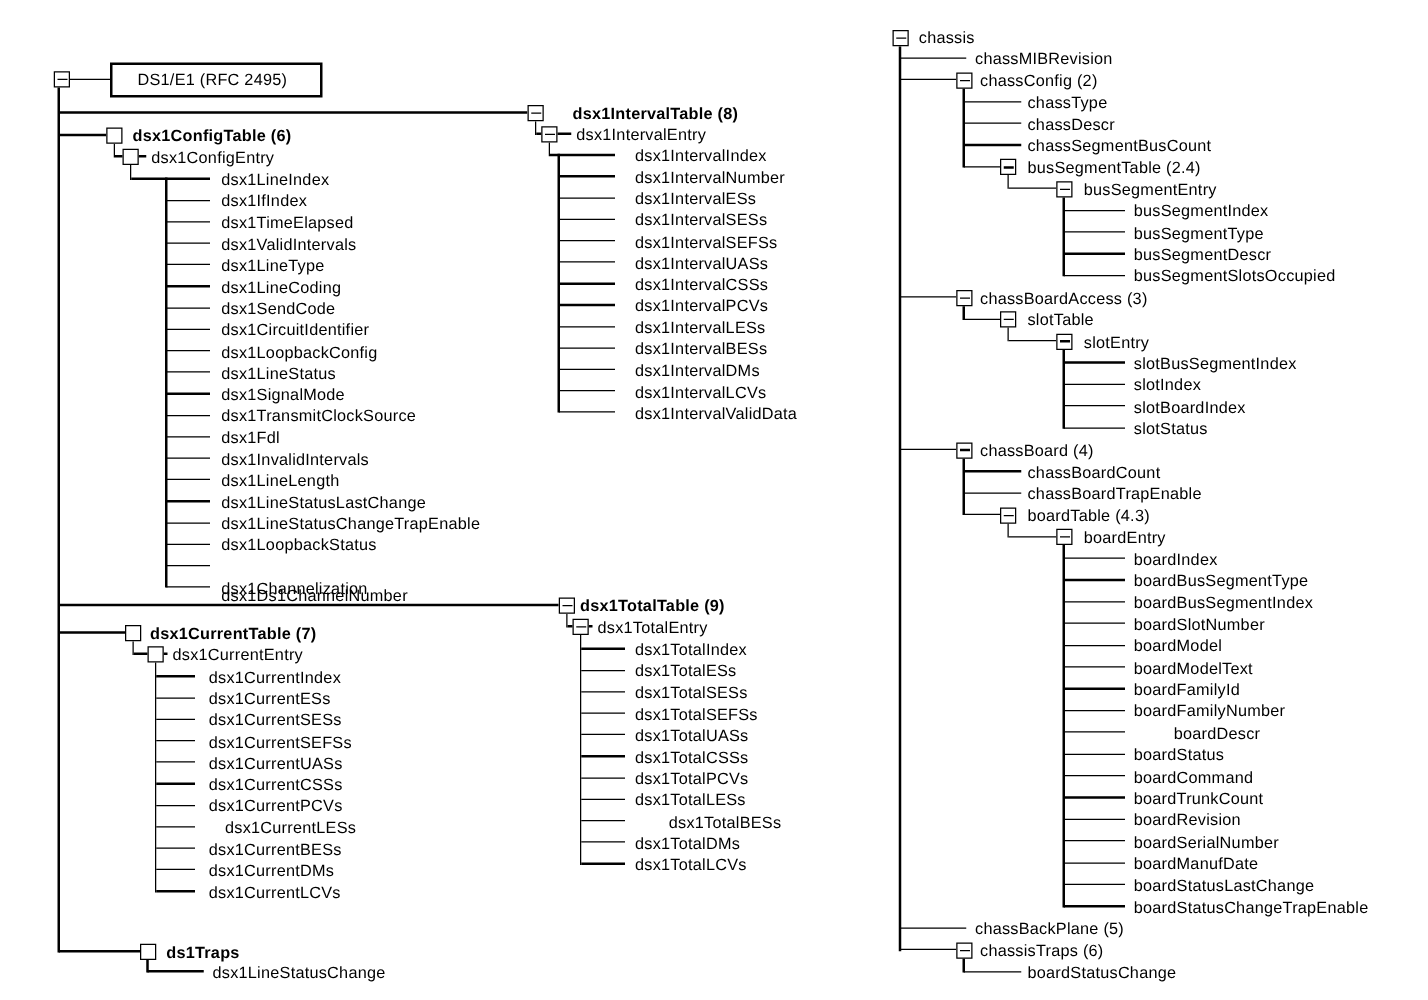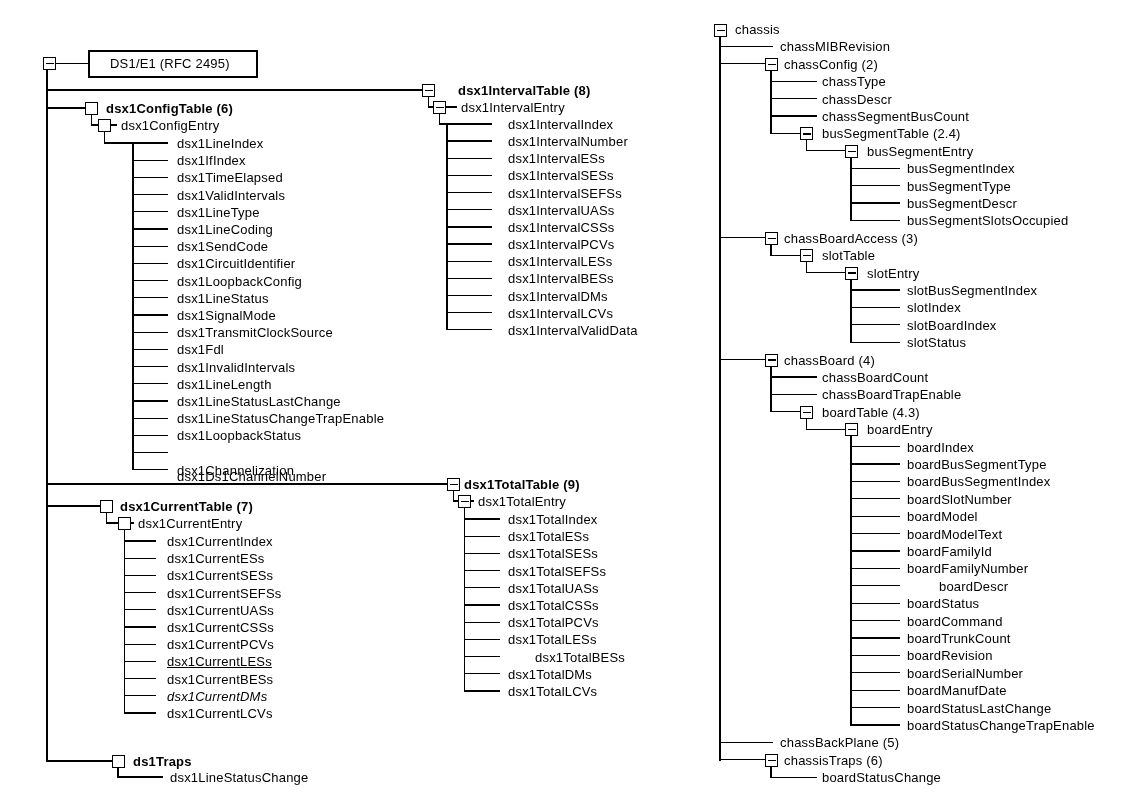--- a/index.html
+++ b/index.html
@@ -93,25 +93,25 @@
     <div class="lbl" style="left: 167px; top: 569.4px;">dsx1CurrentSESs</div>
     <div class="ln" style="left: 124.5px; top: 591.9px; width: 31.5px; height: 1.4px;"></div>
     <div class="lbl" style="left: 167px; top: 586.6px;">dsx1CurrentSEFSs</div>
     <div class="ln" style="left: 124.5px; top: 609.1px; width: 31.5px; height: 1.4px;"></div>
     <div class="lbl" style="left: 167px; top: 603.8px;">dsx1CurrentUASs</div>
     <div class="ln" style="left: 124.5px; top: 626.3px; width: 31.5px; height: 1.4px;"></div>
     <div class="lbl" style="left: 167px; top: 621px;">dsx1CurrentCSSs</div>
     <div class="ln" style="left: 124.5px; top: 643.5px; width: 31.5px; height: 1.4px;"></div>
     <div class="lbl" style="left: 167px; top: 638.2px;">dsx1CurrentPCVs</div>
     <div class="ln" style="left: 124.5px; top: 660.7px; width: 31.5px; height: 1.4px;"></div>
-    <div class="lbl" style="left: 167px; top: 655.4px; text-decoration: underline;">dsx1CurrentLESs</div>
+    <div class="lbl" style="left: 180px; top: 655.4px;">dsx1CurrentLESs</div>
     <div class="ln" style="left: 124.5px; top: 677.9px; width: 31.5px; height: 1.4px;"></div>
     <div class="lbl" style="left: 167px; top: 672.6px;">dsx1CurrentBESs</div>
     <div class="ln" style="left: 124.5px; top: 695.1px; width: 31.5px; height: 1.4px;"></div>
-    <div class="lbl" style="left: 167px; top: 689.8px; font-style: italic;">dsx1CurrentDMs</div>
+    <div class="lbl" style="left: 167px; top: 689.8px;">dsx1CurrentDMs</div>
     <div class="ln" style="left: 124.5px; top: 712.3px; width: 31.5px; height: 1.4px;"></div>
     <div class="lbl" style="left: 167px; top: 707px;">dsx1CurrentLCVs</div>
     <div class="ln" style="left: 427.8px; top: 97px; width: 1.4px; height: 10.7px;"></div>
     <div class="ln" style="left: 428.5px; top: 106.3px; width: 28.5px; height: 1.4px;"></div>
     <div class="nbox" style="left: 422px; top: 84px;">
       <div class="minus"></div>
     </div>
     <div class="lbl b" style="left: 458px; top: 84px;">dsx1IntervalTable (8)</div>
     <div class="nbox" style="left: 433px; top: 101px;">
       <div class="minus"></div>

